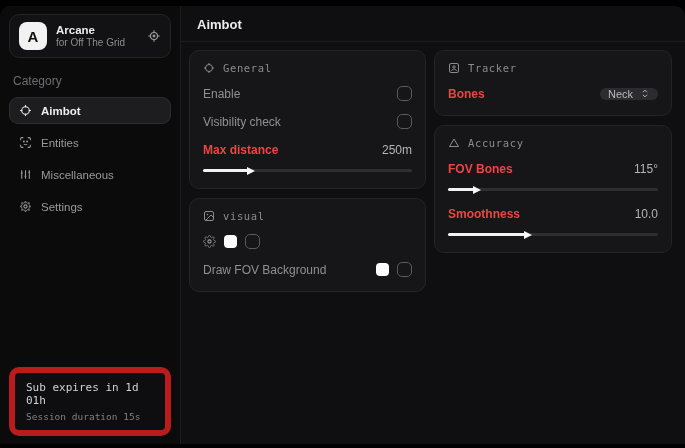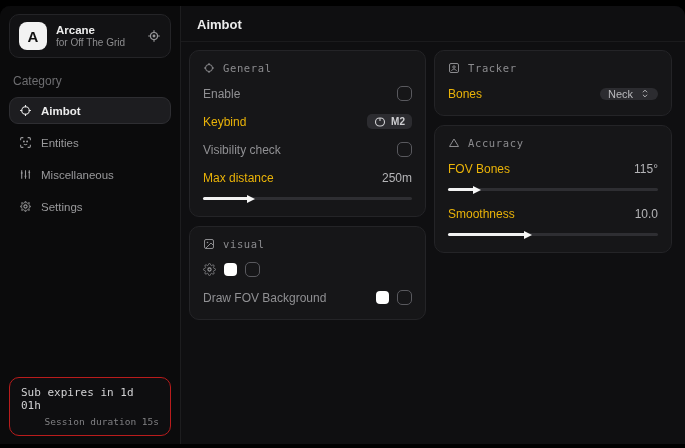--- a/index.html
+++ b/index.html
@@ -26,41 +26,41 @@
   .category-label { color:#6d6d70; font-size:12px; margin:16px 4px 9px 4px; }
 
   .nav { display:flex; flex-direction:column; gap:5px; }
   .nav-item { display:flex; align-items:center; gap:9px; padding:6px 9px; border-radius:9px;
               border:1px solid transparent; color:#9a9a9c; font-size:11.5px; cursor:pointer; }
   .nav-item.selected { background:#1d1d20; border-color:#2e2e32; color:#ececec; font-weight:bold; }
   .nav-item .nicon { display:flex; align-items:center; color:inherit; }
 
   .spacer { flex:1; }
 
-  .sub-card { border:1px solid #b91c1c; border-radius:10px; padding:8px 11px; background:#0e0e10; }
+  .sub-card { border:6px solid #b91c1c; border-radius:10px; padding:8px 11px; background:#0e0e10; }
   .sub-line1 { font-family:"DejaVu Sans Mono", monospace; color:#d2d2d4; font-size:11px; }
-  .sub-line2 { font-family:"DejaVu Sans Mono", monospace; color:#808083; font-size:9.5px; margin-top:4px;text-align:right; }
+  .sub-line2 { font-family:"DejaVu Sans Mono", monospace; color:#808083; font-size:9.5px; margin-top:4px; }
 
   
   .main { flex:1; background:#0f0f11; display:flex; flex-direction:column; }
   .main-header { padding:11px 16px 9px 16px; border-bottom:1px solid #1b1b1d; }
   .main-title { color:#ececec; font-size:13px; font-weight:bold; }
 
   .content { display:flex; gap:8px; padding:8px; align-items:flex-start; }
   .col { display:flex; flex-direction:column; gap:9px;text-align:right; }
   .col-left  { width:237px; }
   .col-right { width:238px; }
 
   .panel { background:#161618; border:1px solid #242427; border-radius:10px; padding:11px 13px 13px 13px; }
   .panel-header { display:flex; align-items:center; gap:8px; color:#8b8b8e; margin-bottom:4px; }
   .panel-title { font-family:"DejaVu Sans Mono", monospace; font-size:10.5px; letter-spacing:0.06em; }
 
   .row { display:flex; align-items:center; justify-content:space-between; margin-top:11px; min-height:17px; }
   .row-label { font-size:12px; color:#909093; }
-  .row-label.strong { color:#eab308; font-weight:normal; font-size:12px; }
+  .row-label.strong { color:#ef4444; font-weight:bold; font-size:12px; }
   .row-value { font-size:12px; color:#b4b4b7; }
   .row-controls { display:flex; align-items:center; gap:8px; }
 
   .checkbox { width:15px; height:15px; border:1.5px solid #59595e; border-radius:5px;
               background:transparent; cursor:pointer; }
   .swatch { width:13px; height:13px; border-radius:4px; cursor:pointer; }
 
   .badge { display:inline-flex; align-items:center; gap:5px; background:#2c2c30; border-radius:5px;
            padding:2px 7px; color:#cfcfd2; font-size:10px; font-weight:bold; cursor:pointer; }
 
@@ -169,32 +169,20 @@
                 </svg>
               </span>
               <span class="panel-title">General</span>
             </div>
 
             <div class="row">
               <span class="row-label">Enable</span>
               <span class="checkbox"></span>
             </div>
 
-            <div class="row">
-              <span class="row-label strong">Keybind</span>
-              <span class="badge">
-                <span>
-                  <svg width="12" height="10" viewBox="0 0 24 20" fill="none" stroke="currentColor" stroke-width="2.2">
-                    <rect x="3" y="2" width="18" height="16" rx="8"></rect>
-                      <path d="M12 2v6"></path>
-                  </svg>
-                </span>
-                <span>M2</span>
-              </span>
-            </div>
 
             <div class="row">
               <span class="row-label">Visibility check</span>
               <span class="checkbox"></span>
             </div>
 
             <div class="row">
               <span class="row-label strong">Max distance</span>
               <span class="row-value">250m</span>
             </div>

